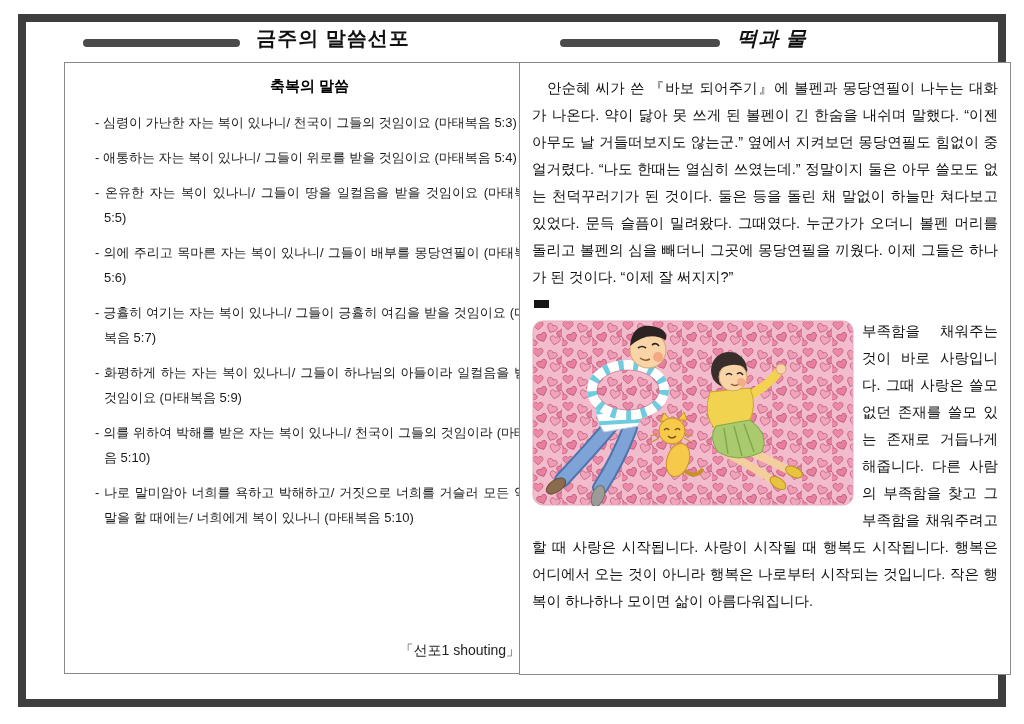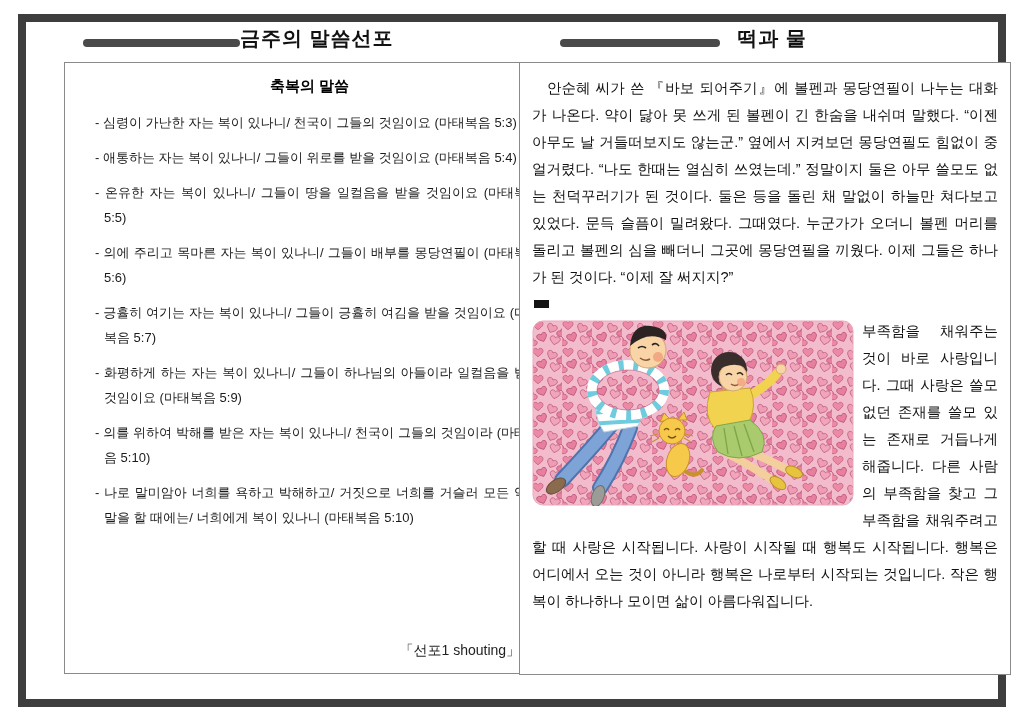--- a/index.html
+++ b/index.html
@@ -22,22 +22,22 @@
   
   .hbar{
     position:absolute;height:8px;border-radius:4px;background:var(--bar);
   }
   .hbar-left{left:83px;top:39px;width:157px;}
   .hbar-right{left:560px;top:39px;width:160px;}
   .htitle{
     position:absolute;top:25px;font-size:20px;font-weight:bold;letter-spacing:1px;
     white-space:nowrap;color:#111;
   }
-  .htitle-left{left:240px;width:170px;text-align:left;}
-  .htitle-right{left:722px;width:100px;text-align:center;}
+  .htitle-left{left:248px;width:170px;text-align:center;}
+  .htitle-right{left:722px;width:100px;text-align:center;font-style:italic;}
   
   .cbox{
     position:absolute;top:62px;border:1px solid var(--box_border);
     box-sizing:border-box;background:#fff;overflow:hidden;
   }
   .box-left{left:64px;width:491px;height:612px;padding:12px 14px 46px 14px;}
   .box-right{left:519px;width:492px;height:613px;padding:12px 12px;}
   
   .box-title{
     text-align:center;font-size:15px;font-weight:bold;margin:2px 0 14px 0;color:#000;

